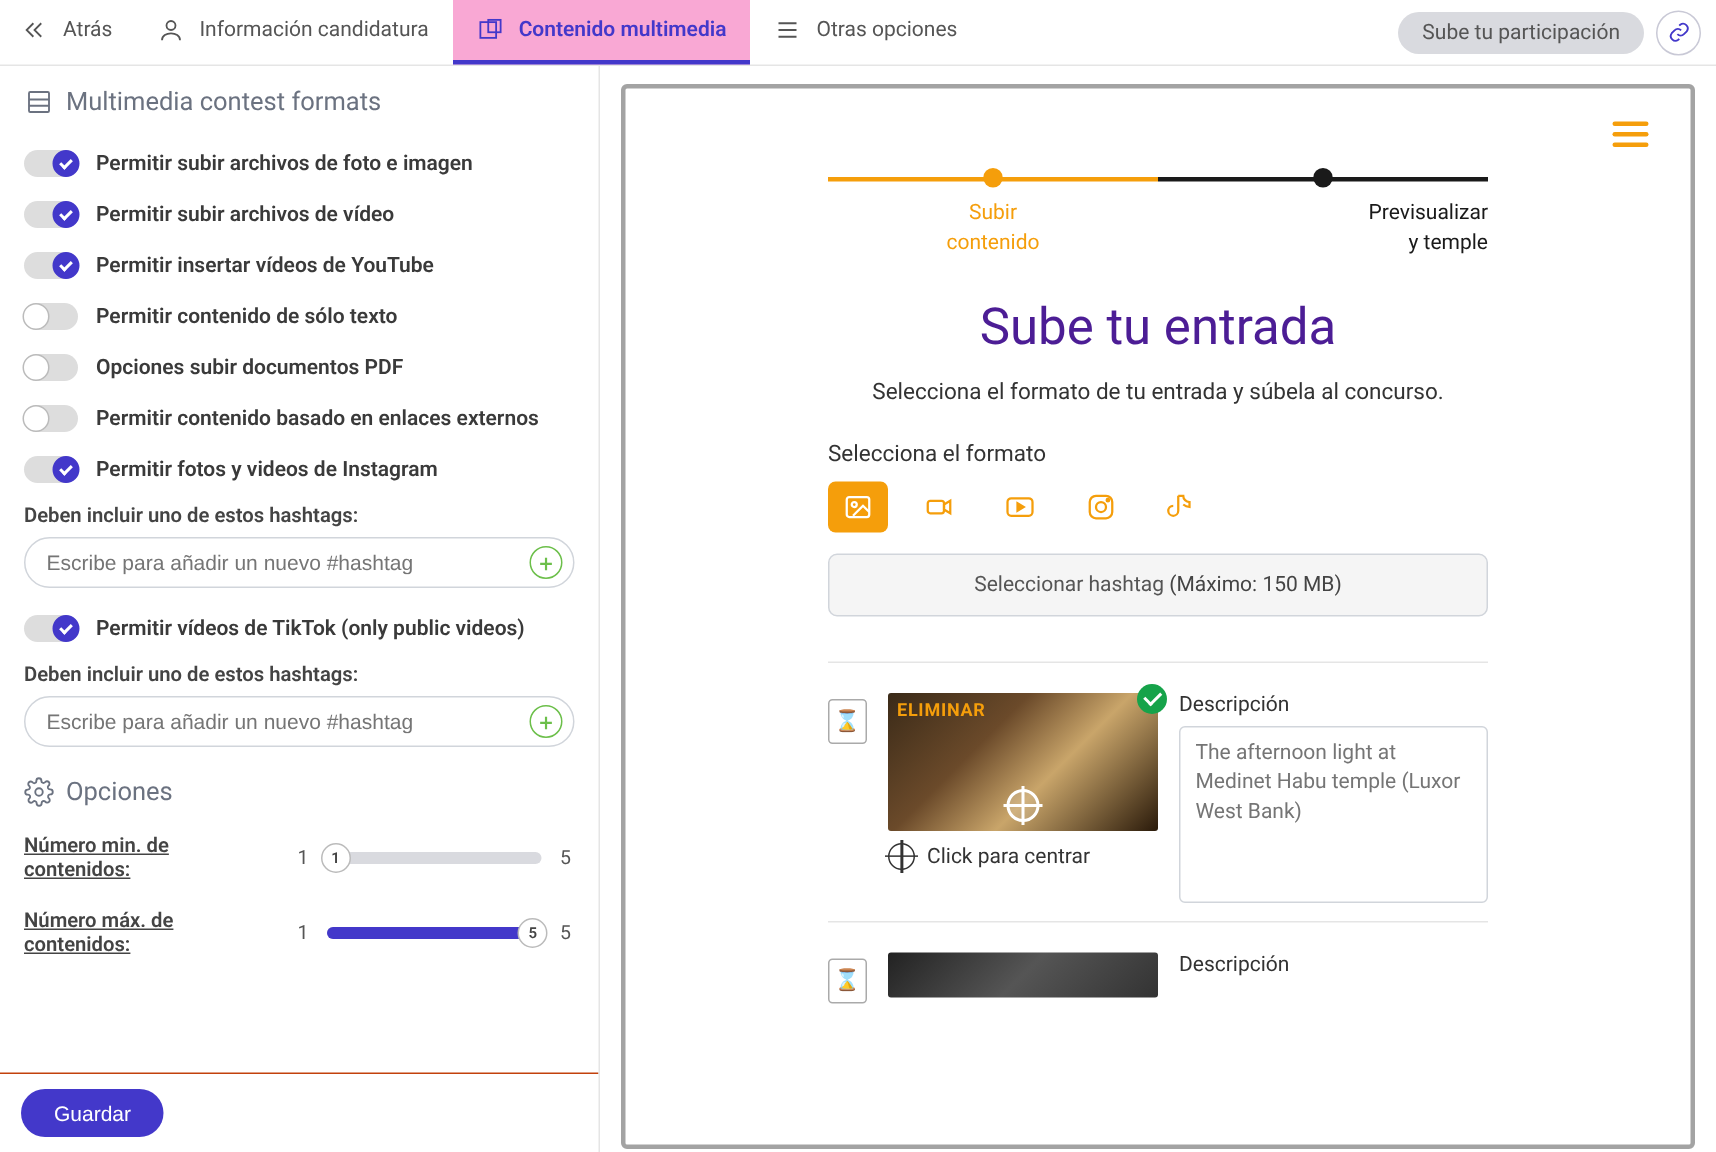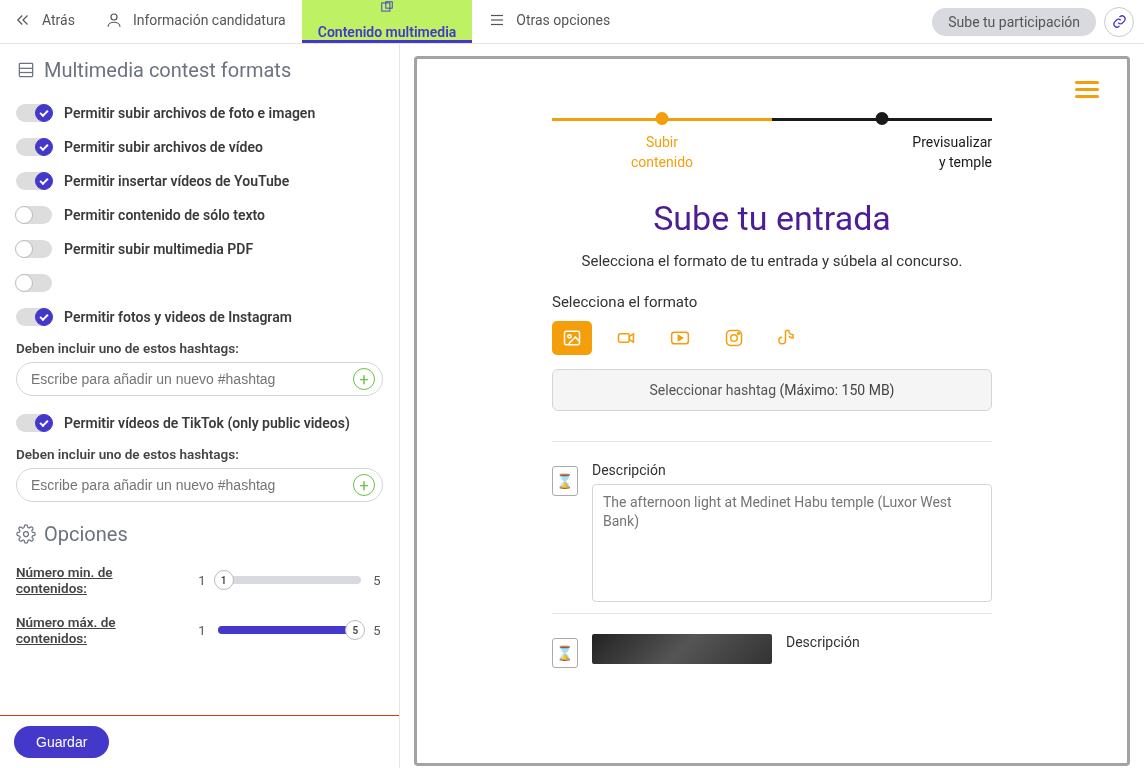--- a/index.html
+++ b/index.html
@@ -30,22 +30,21 @@
     color: #555;
     cursor: pointer;
     border-bottom: 3px solid transparent;
     font-size: 14px;
   }
   .topnav-item.back { padding: 0 14px; }
   .topnav-item.active {
     color: #4338ca;
     border-bottom-color: #4338ca;
     font-weight: 600;
-    background: #bef264;
-    flex-direction: column;
+    background: #f9a8d4;
   }
   .topnav-item svg { width: 18px; height: 18px; stroke: currentColor; fill: none; stroke-width: 1.6; }
   .topnav-spacer { flex: 1; }
   .topnav-right {
     display: flex;
     align-items: center;
     padding: 0 10px;
     gap: 8px;
   }
   .upload-pill {
@@ -81,21 +80,21 @@
   }
   .left-scroll {
     flex: 1;
     overflow-y: auto;
     padding: 14px 16px 10px;
   }
   .section-header {
     display: flex;
     align-items: center;
     gap: 8px;
-    font-size: 20px;
+    font-size: 17px;
     color: #6b7280;
     margin-bottom: 14px;
   }
   .section-header svg { width: 20px; height: 20px; stroke: #6b7280; stroke-width:1.5; fill:none;}
   .toggle-row {
     display: flex;
     align-items: center;
     gap: 12px;
     padding: 8px 0;
     font-weight: 600;
@@ -508,26 +507,27 @@
       <div class="toggle-row">
         <div class="toggle off">
             <div class="knob"></div>
           </div>
         <span>Permitir contenido de sólo texto</span>
       </div>
       <div class="toggle-row">
         <div class="toggle off">
             <div class="knob"></div>
           </div>
-        <span>Permitir subir multimedia PDF</span>
+        <span>Opciones subir documentos PDF</span>
       </div>
       <div class="toggle-row">
         <div class="toggle off">
             <div class="knob"></div>
           </div>
+        <span>Permitir contenido basado en enlaces externos</span>
       </div>
       <div class="toggle-row">
         <div class="toggle on">
             <div class="knob"></div>
           </div>
         <span>Permitir fotos y videos de Instagram</span>
       </div>
 
       <div class="sub-label">Deben incluir uno de estos hashtags:</div>
       <div class="hashtag-input-wrap">
@@ -652,20 +652,31 @@
         </div>
         <div class="upload-btn">
           <span>Seleccionar hashtag</span>
           <span class="max">(Máximo: 150 MB)</span>
         </div>
 
         <div class="spacer30"></div>
 
         <div class="entry-row">
           <div class="hourglass">⌛</div>
+          <div class="thumb-wrap">
+            <div class="thumb">
+              <div class="eliminate">ELIMINAR</div>
+              <div class="center-target"></div>
+            </div>
+            <div class="green-check"></div>
+            <div class="click-center">
+              <div class="target-icon"></div>
+              <span>Click para centrar</span>
+            </div>
+          </div>
           <div class="desc-col">
             <div class="desc-label">Descripción</div>
             <textarea class="desc-box" placeholder="The afternoon light at Medinet Habu temple (Luxor West Bank)" style=""></textarea>
           </div>
         </div>
 
         <div class="entry-row">
           <div class="hourglass">⌛</div>
           <div class="thumb-wrap">
             <div class="thumb dark"></div>

